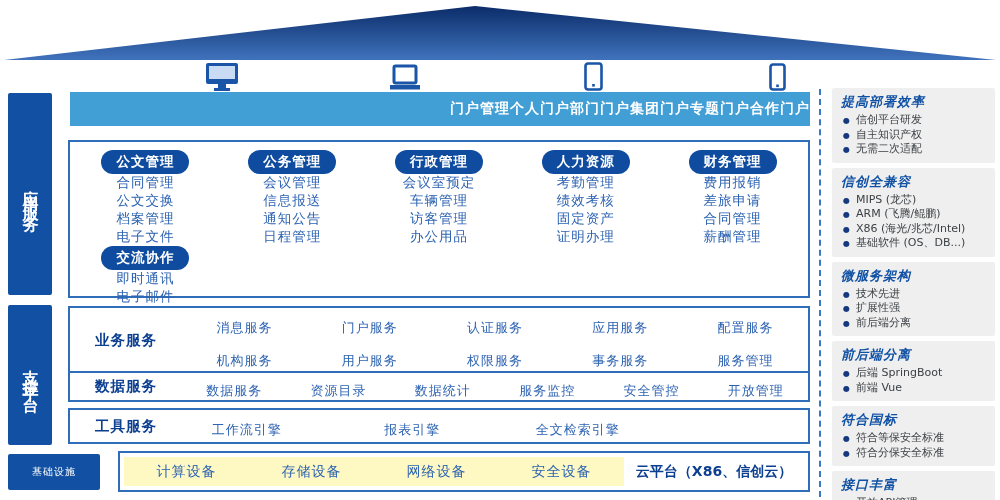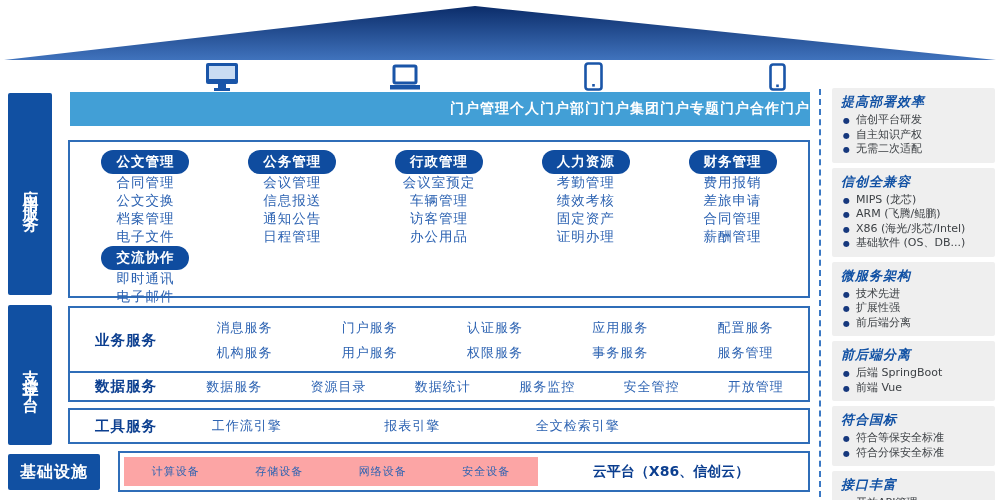--- a/index.html
+++ b/index.html
@@ -12,21 +12,21 @@
   
   .device{position:absolute;}
   
   .vbar{position:absolute;left:8px;width:44px;background:#1150a2;border-radius:2px;
         display:flex;align-items:center;justify-content:center;color:#fff;font-weight:700;
         font-size:16px;writing-mode:vertical-rl;text-orientation:upright;letter-spacing:9px;}
   .vbar.app{top:93px;height:202px;}
   .vbar.support{top:305px;height:140px;}
   .infra-label{position:absolute;left:8px;top:454px;width:92px;height:36px;background:#1150a2;
         border-radius:2px;display:flex;align-items:center;justify-content:center;color:#fff;
-        font-weight:700;font-size:16px;letter-spacing:1px;}
+        font-weight:400;font-size:10px;letter-spacing:1px;}
   
   .portal{position:absolute;left:70px;top:92px;width:740px;height:34px;background:#429fd6;
           display:flex;justify-content:flex-end;align-items:center;color:#fff;
           font-size:14px;font-weight:600;letter-spacing:1px;}
   
   .app-box{position:absolute;left:68px;top:140px;width:742px;height:158px;box-sizing:border-box;
            border:2px solid #2f6db8;background:#fff;display:grid;
            grid-template-columns:repeat(5,1fr);padding:8px 2px 10px;}
   .app-col{display:flex;flex-direction:column;align-items:center;justify-content:space-between;}
   .pill{background:#0f4c9f;color:#fff;font-size:13.5px;font-weight:700;letter-spacing:1px;
@@ -36,26 +36,26 @@
   .srow{position:absolute;left:68px;width:742px;box-sizing:border-box;border:2px solid #2f6db8;
         background:#fff;display:flex;align-items:center;}
   .srow .rlabel{width:112px;text-align:center;font-weight:700;color:#0c3f90;font-size:14.5px;
         letter-spacing:1px;flex:none;}
   .biz{top:306px;height:69px;}
   .datar{top:371px;height:31px;}
   .tool{top:408px;height:36px;}
   .grid5{flex:1;display:grid;grid-template-columns:repeat(5,1fr);row-gap:7px;}
   .grid6{flex:1;display:grid;grid-template-columns:repeat(6,1fr);}
   .grid4{flex:1;display:grid;grid-template-columns:repeat(4,1fr);gap:36px;}
-  .cell{color:#2d63b2;font-size:13px;text-align:center;letter-spacing:1px;white-space:nowrap;}
+  .cell{color:#2d63b2;font-size:13px;text-align:center;letter-spacing:1px;white-space:nowrap;margin-top:8px;}
   
   .infra-box{position:absolute;left:118px;top:451px;width:692px;height:41px;box-sizing:border-box;
              border:2px solid #2f6db8;background:#fff;padding:4px;display:flex;}
-  .infra-gray{width:414px;background:#fca5a5;display:flex;justify-content:space-around;
-              align-items:center;color:#2d63b2;font-size:11px;letter-spacing:1px;}
+  .infra-gray{width:500px;background:#fef9c3;display:flex;justify-content:space-around;
+              align-items:center;color:#2d63b2;font-size:14px;letter-spacing:1px;}
   .infra-cloud{flex:1;display:flex;align-items:center;justify-content:center;color:#0c3f90;
                font-weight:700;font-size:14px;white-space:nowrap;}
   
   .vsep{position:absolute;left:819px;top:89px;height:408px;width:0;border-left:2px dashed #3a78c4;}
   
   .panel{position:absolute;left:832px;top:88px;width:163px;display:flex;flex-direction:column;gap:5px;}
   .sect{background:#efefef;border-radius:2px;padding:4px 6px 6px 9px;}
   .sect-h{color:#1151a4;font-weight:700;font-style:italic;font-size:13px;letter-spacing:1px;
           margin:1px 0 2px;}
   .sect ul{list-style:none;margin:0;padding:0;}

